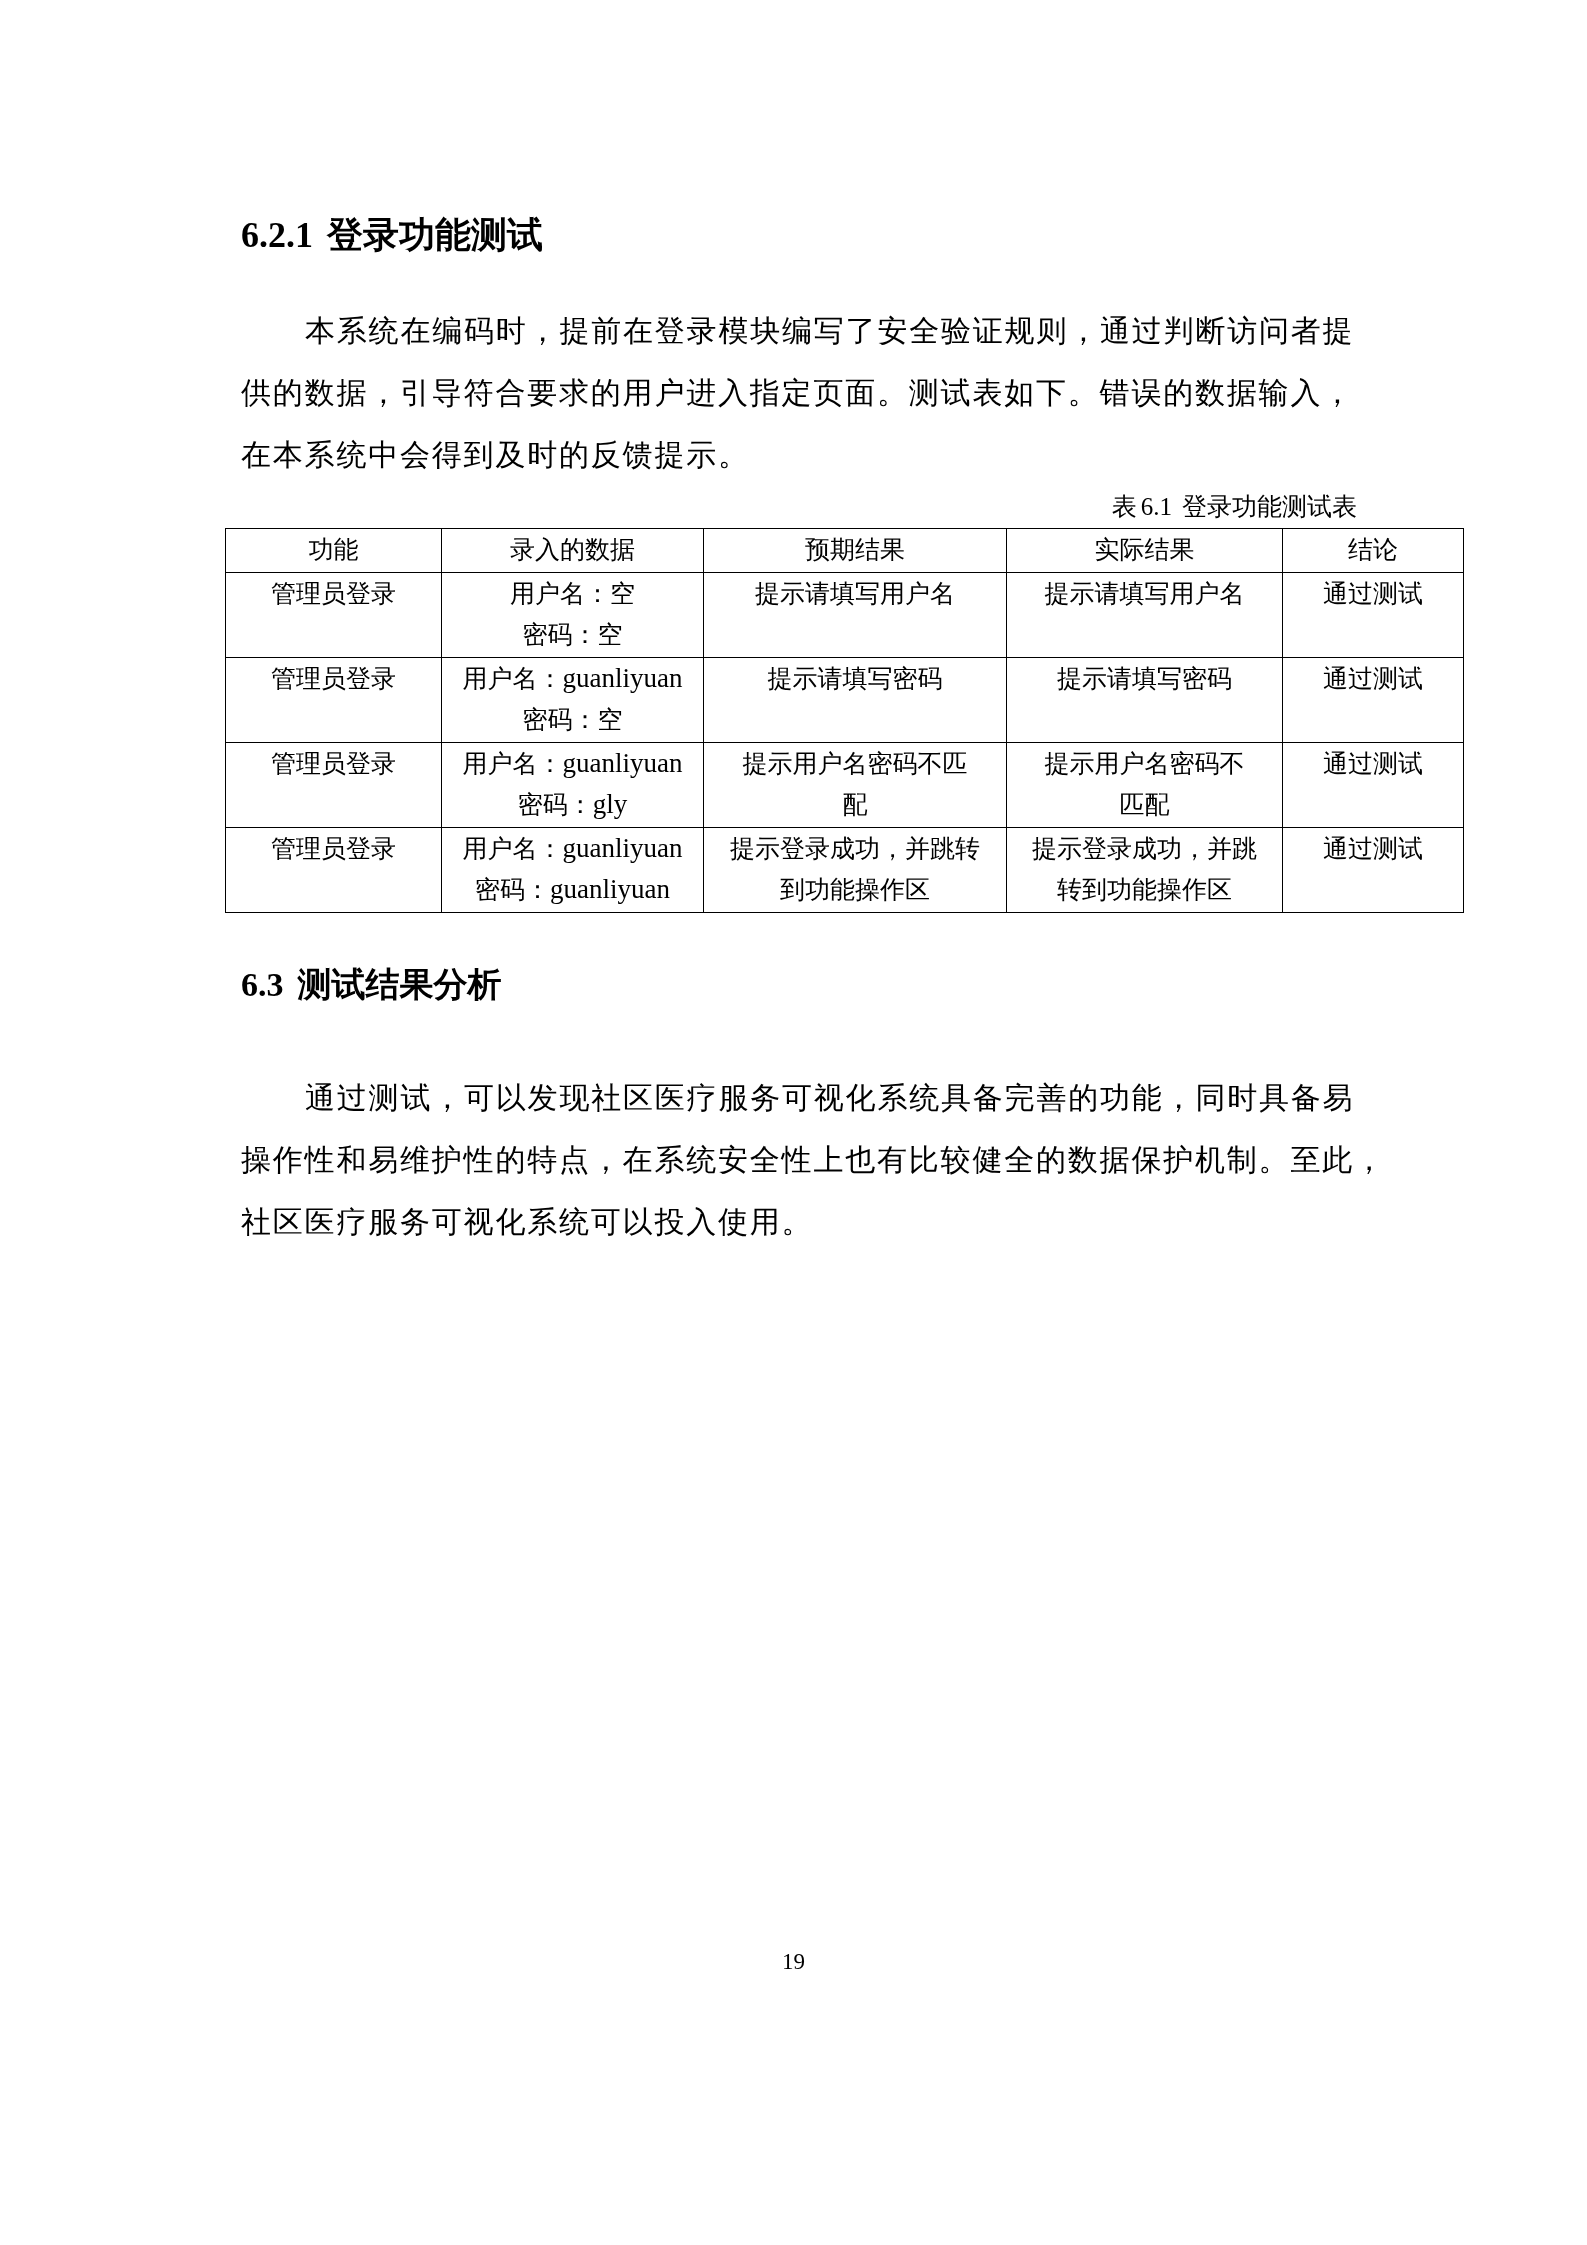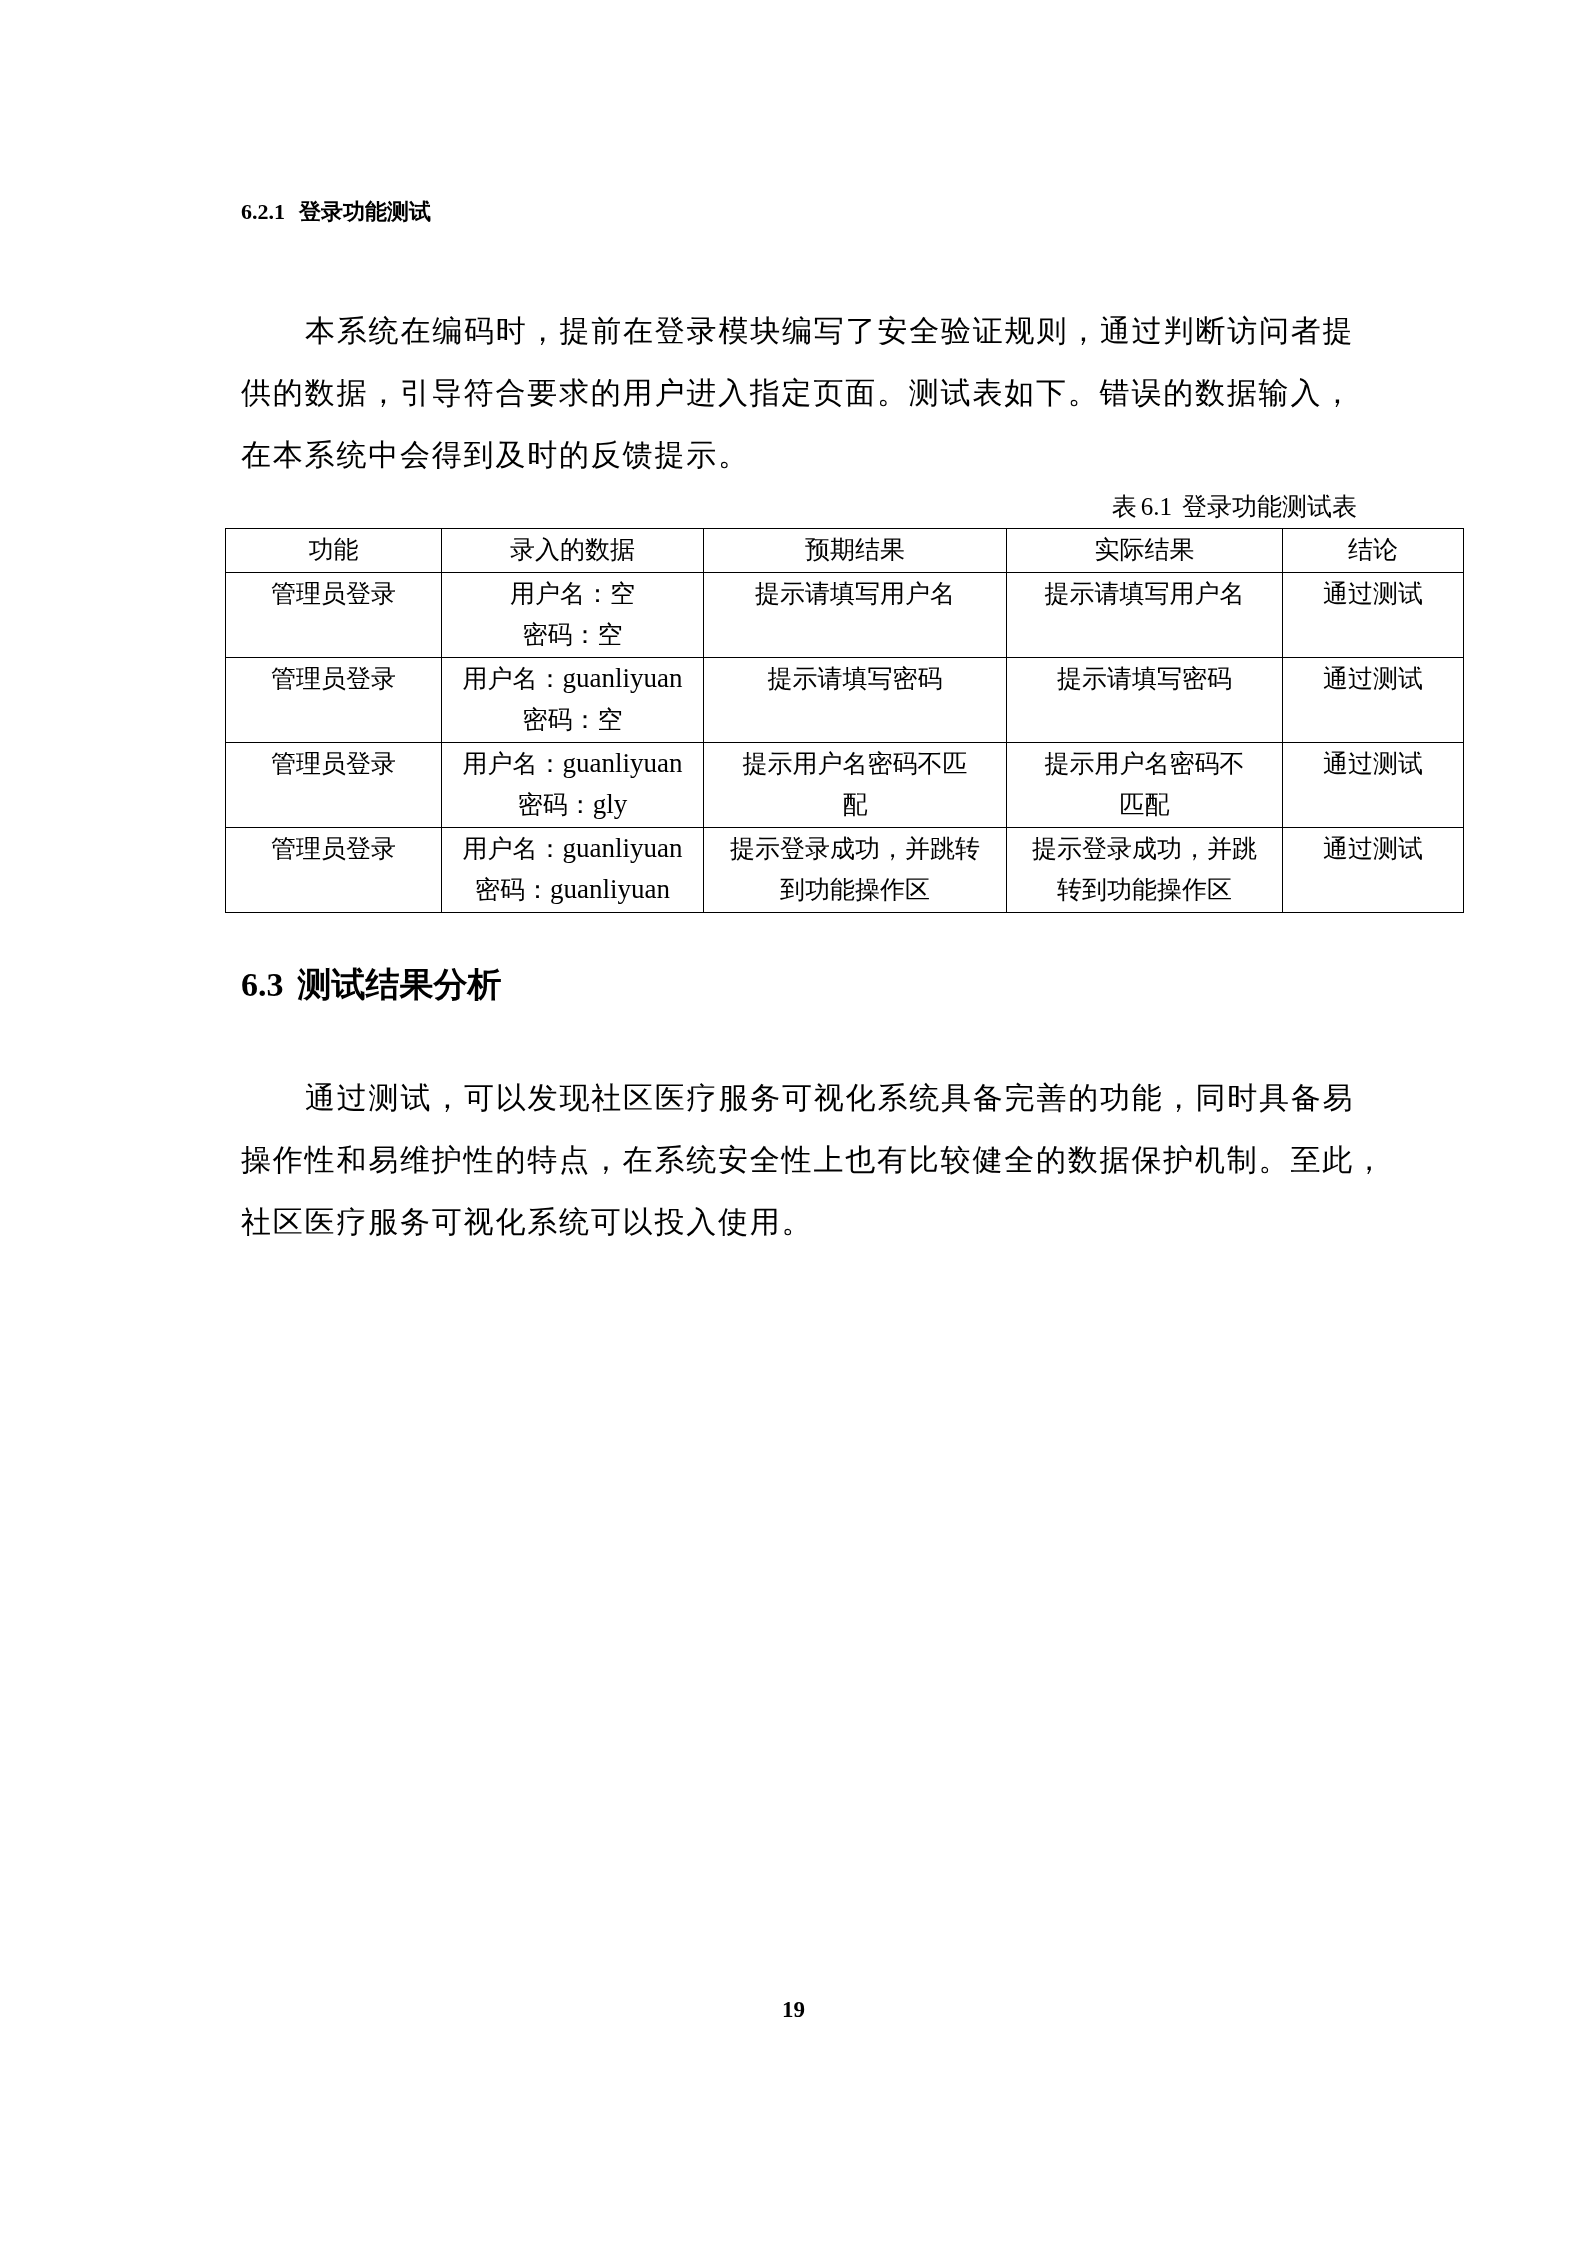--- a/index.html
+++ b/index.html
@@ -19,22 +19,22 @@
       position: absolute;
       left: 0;
       top: 0;
       width: 1587px;
       height: 2245px;
       background: #ffffff;
     }
     .h3 {
       position: absolute;
       left: 241px;
-      top: 192px;
-      font-size: 22px;
+      top: 215px;
+      font-size: 36px;
       font-weight: bold;
       line-height: 40px;
       white-space: nowrap;
       font-family: "Liberation Serif", "DejaVu Serif", serif;
     }
     .h3 .num { margin-right: 14px; }
     .h2 {
       position: absolute;
       left: 241px;
       top: 963px;
@@ -97,26 +97,25 @@
       white-space: nowrap;
     }
     table.test-table th { height: 43px; }
     table.test-table td { height: 84px; }
     .cell-line { display: block; }
     .latin { font-family: "Liberation Serif", "DejaVu Serif", serif; font-size: 27px; }
     .page-number {
       position: absolute;
       left: 0;
       width: 1587px;
-      top: 1996px;
+      top: 1948px;
       text-align: center;
       font-size: 23px;
       line-height: 28px;
       font-family: "Liberation Serif", "DejaVu Serif", serif;
-      font-weight: bold;
     }
   </style>
 </head>
 <body>
 
 <div class="page">
 
   <div class="h3">
     <span class="num">6.2.1</span><span>登录功能测试</span>
   </div>

